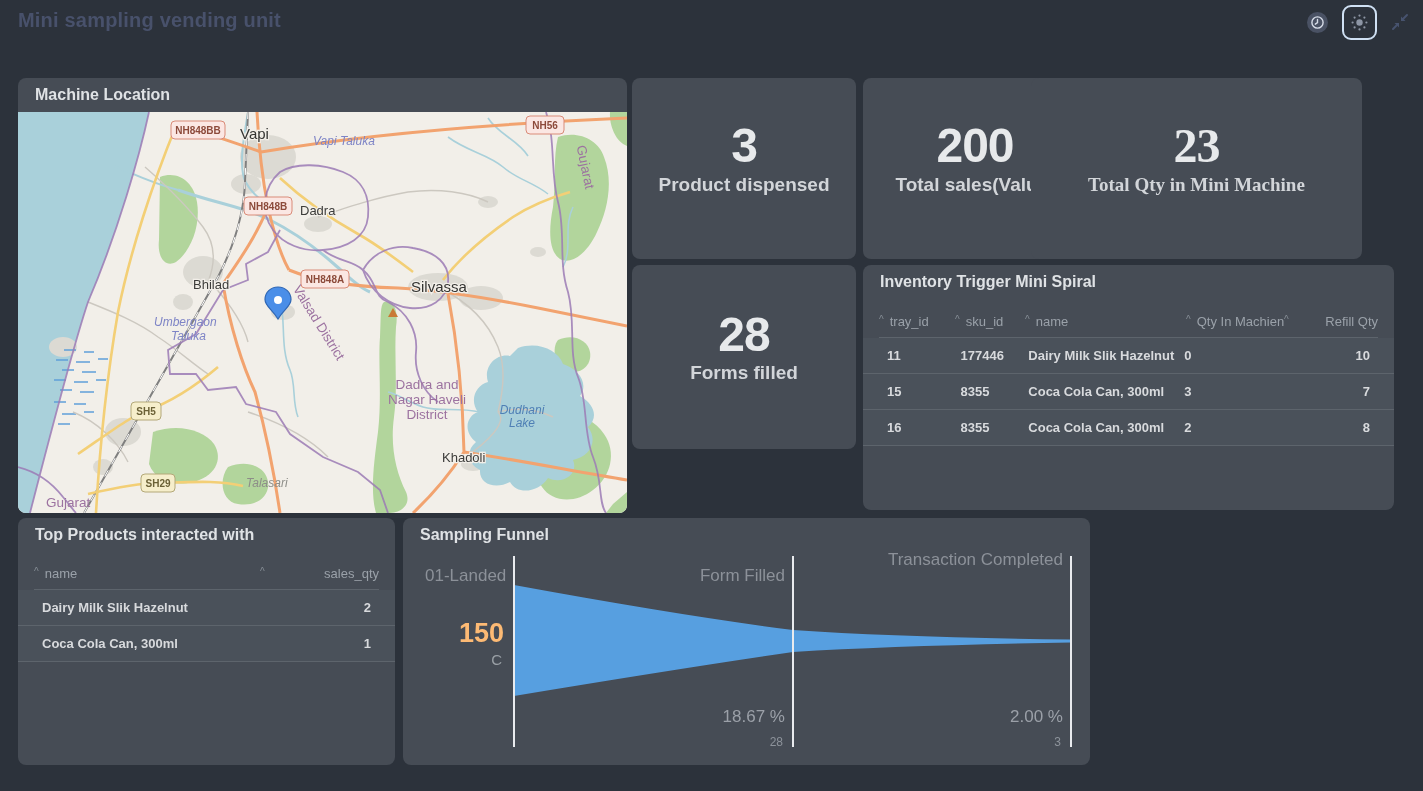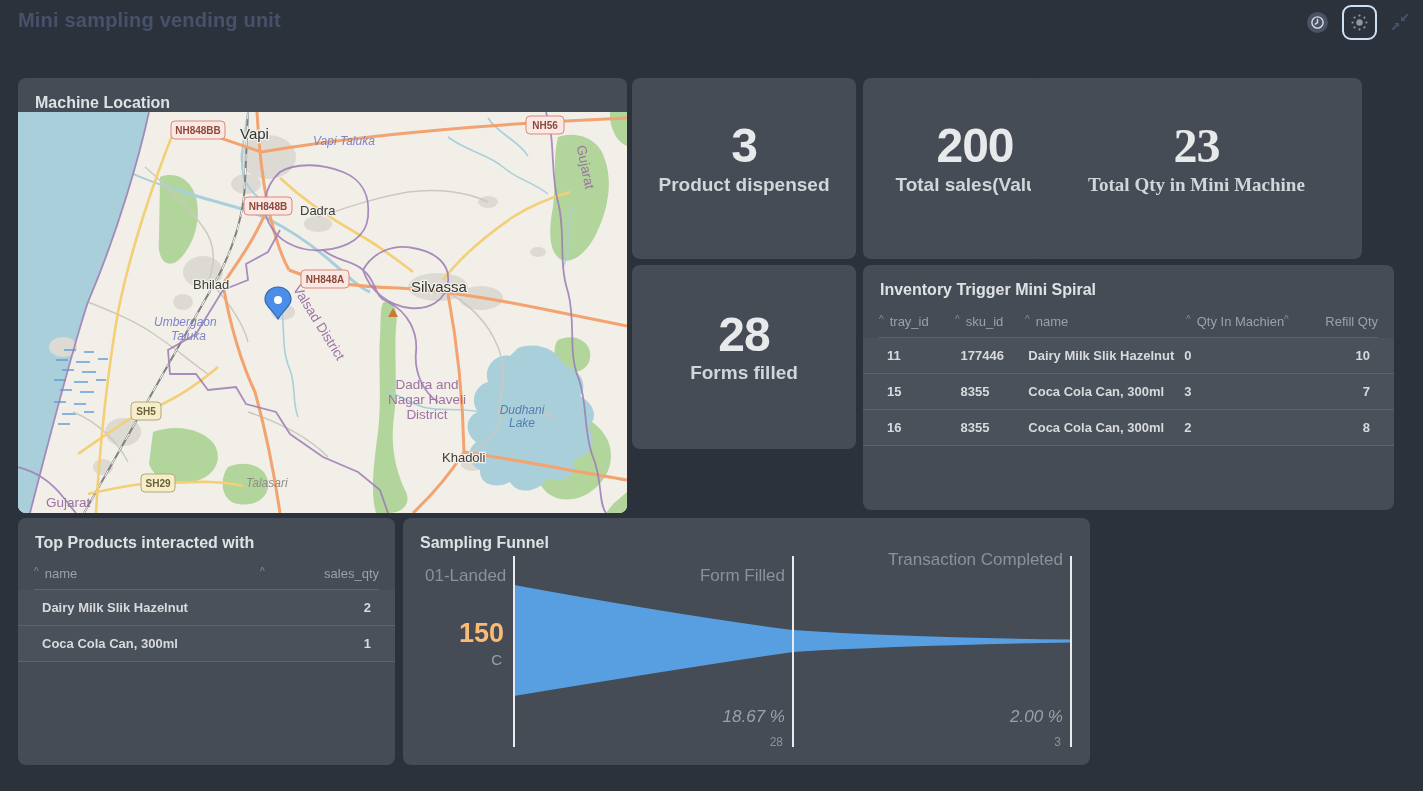--- a/index.html
+++ b/index.html
@@ -27,21 +27,21 @@
     width:35px; height:35px; border:2px solid #cfe0f3; border-radius:9px;
     background:transparent; display:flex; align-items:center; justify-content:center;
   }
   .icon-collapse { width:18px; height:18px; }
 
   
   .panel {
     position:absolute; background:#464c55; border-radius:8px; overflow:hidden;
   }
   .panel-title {
-    font-size:16px; font-weight:700; color:#dfe2e5; padding:16px 17px 6px 17px;
+    font-size:16px; font-weight:700; color:#dfe2e5; padding:8px 17px 6px 17px;
     white-space:nowrap;
   }
 
   
   .stat-body { position:absolute; inset:0; display:flex; flex-direction:column; align-items:center; justify-content:center; transform:translateY(-10px); }
   .stat-value { font-size:48px; font-weight:700; color:#e7e9eb; line-height:1.05; letter-spacing:-1px; }
   .stat-label { font-size:19px; font-weight:700; color:#d2d5d9; margin-top:2px; white-space:nowrap; }
 
   
   .tbl { position:absolute; left:16px; right:16px; }
@@ -56,21 +56,21 @@
   
   .inv-c1 { width:76px; }  .inv-c2 { width:70px; }  .inv-c3 { width:161px; }
   .inv-c4 { width:98px; }  .inv-c5 { width:94px; }
   
   .tp-c1 { width:226px; }  .tp-c2 { width:119px; }
 
   
   .fn-label { position:absolute; font-size:17px; color:#8c9199; white-space:nowrap; }
   .fn-value-main { position:absolute; font-size:27px; font-weight:700; color:#fdba74; }
   .fn-unit { position:absolute; font-size:15px; color:#9aa0a6; }
-  .fn-pct { position:absolute; font-size:17px; color:#9ba0a8;font-style:italic; }
+  .fn-pct { position:absolute; font-size:17px; color:#9ba0a8; }
   .fn-raw { position:absolute; font-size:12px; color:#8d939b; }
 
   
   .m-town { font-size:13px; fill:#3c3c3a; paint-order:stroke; stroke:#f2efe9; stroke-width:2.5px; }
   .m-town-lg { font-size:15px; fill:#343432; paint-order:stroke; stroke:#f2efe9; stroke-width:2.5px; }
   .m-taluka { font-size:12px; font-style:italic; fill:#7e84c6; }
   .m-district { font-size:13.5px; fill:#9c72a0; }
   .m-water { font-size:12px; font-style:italic; fill:#4f7fb5; }
   .m-gray-it { font-size:12px; font-style:italic; fill:#8d8d88; }
   .m-shield-nh { font-size:10px; font-weight:700; fill:#8c4a3a; }

